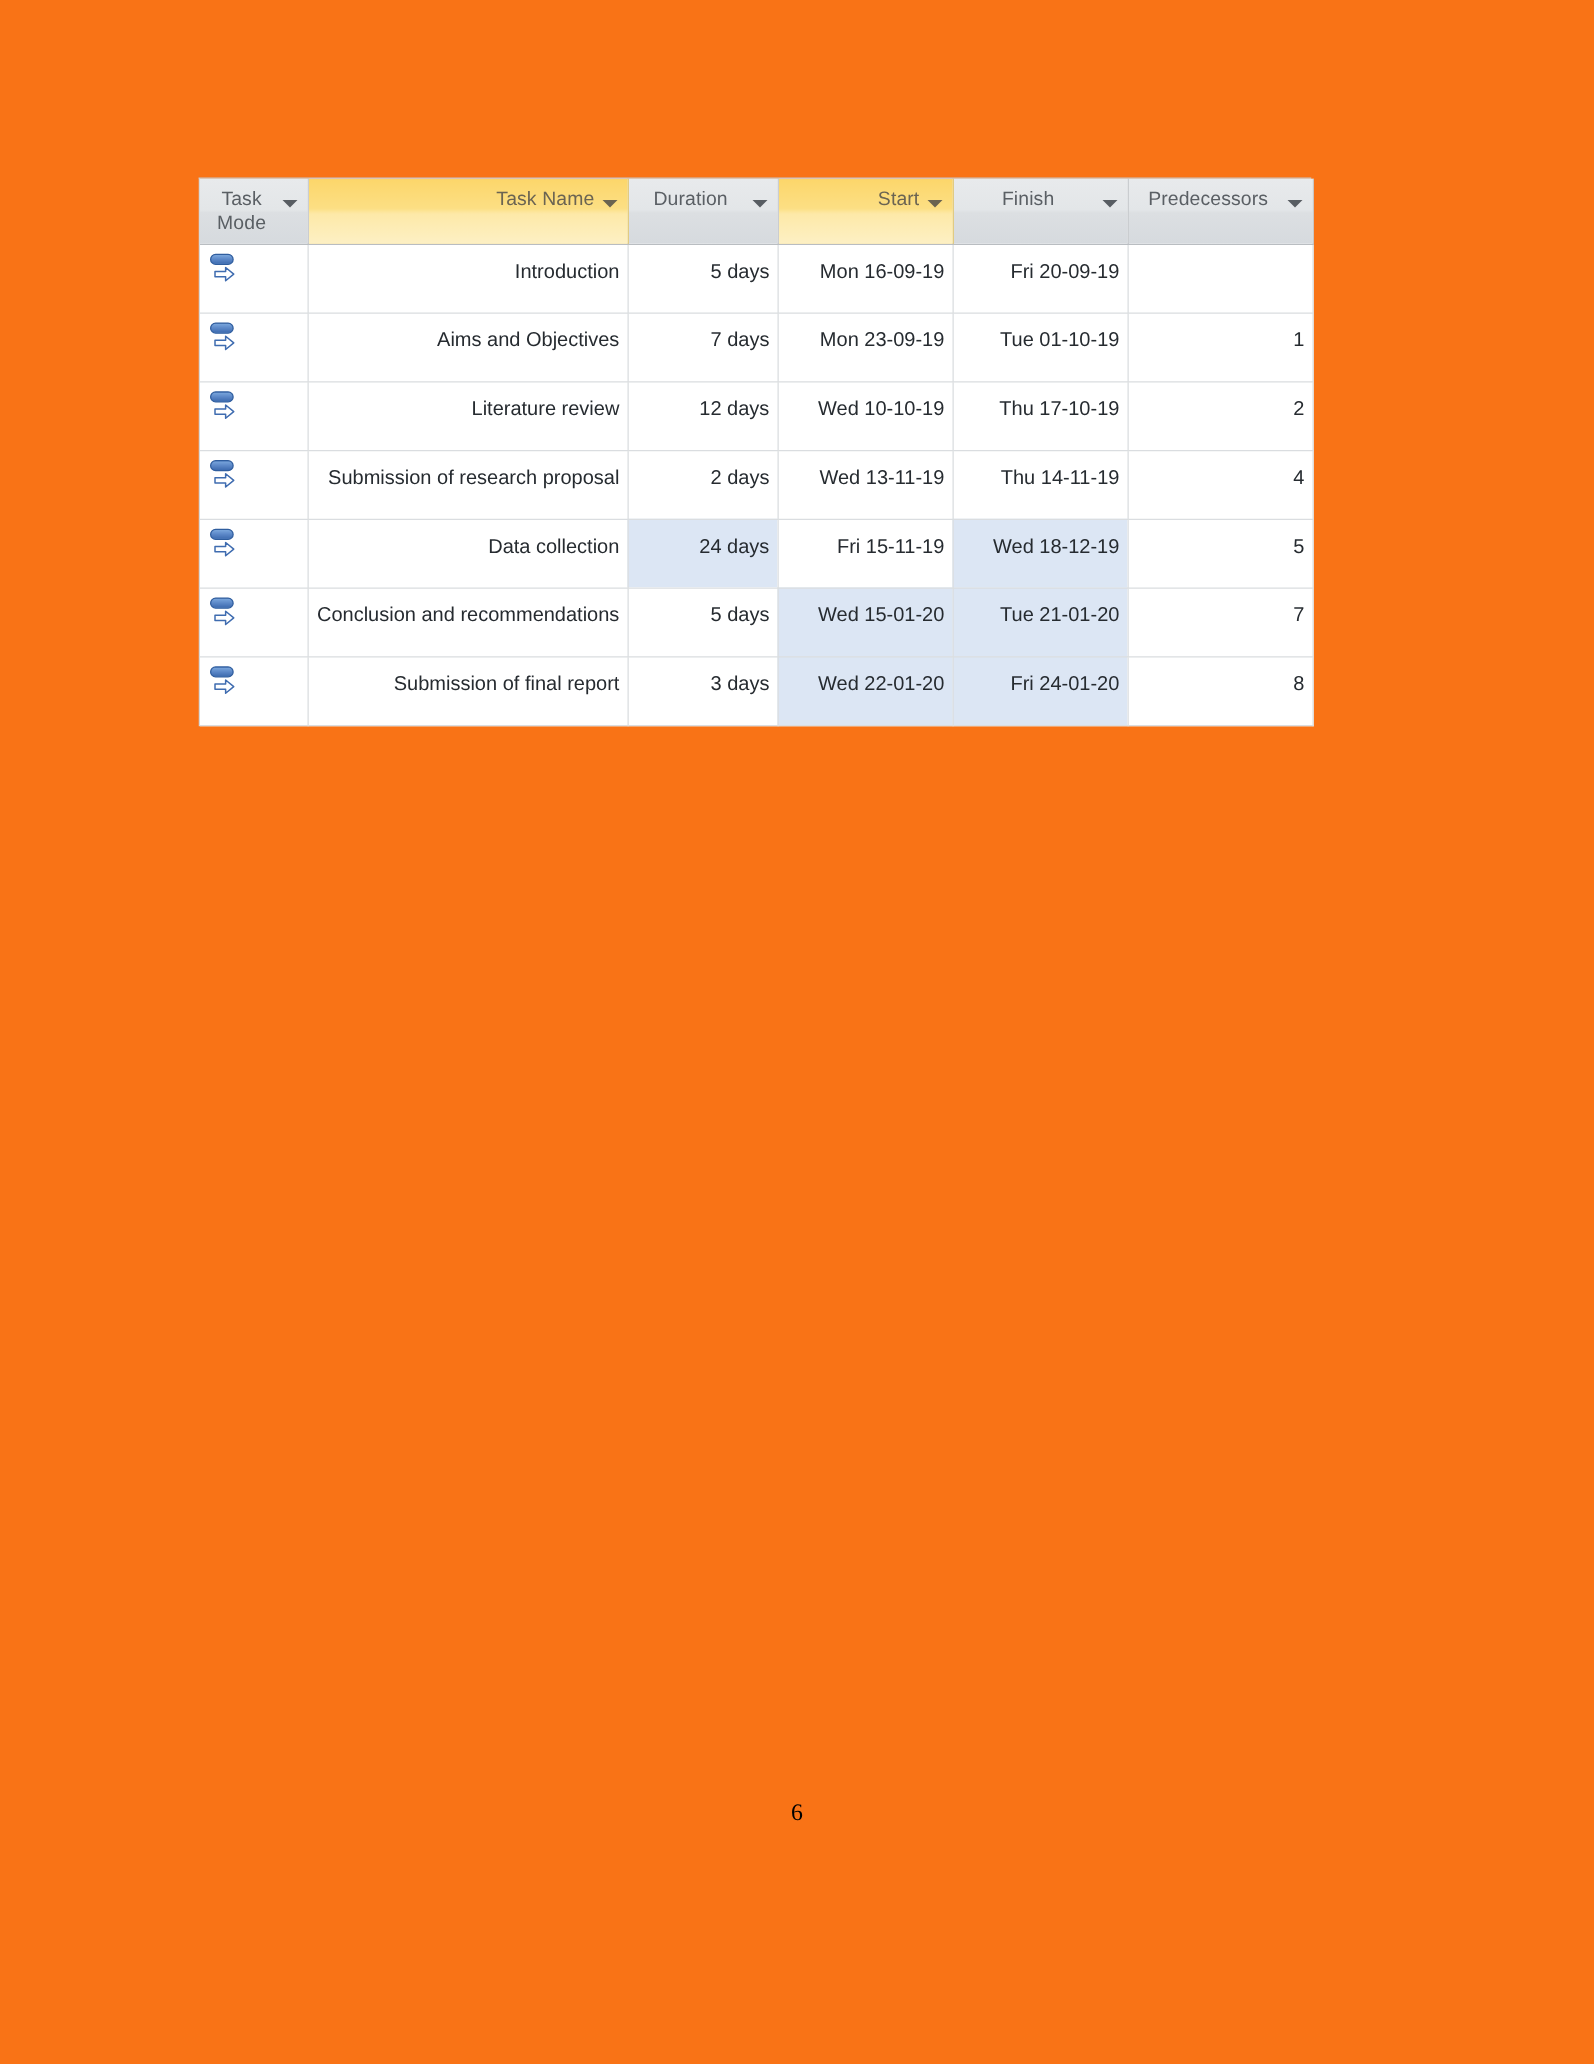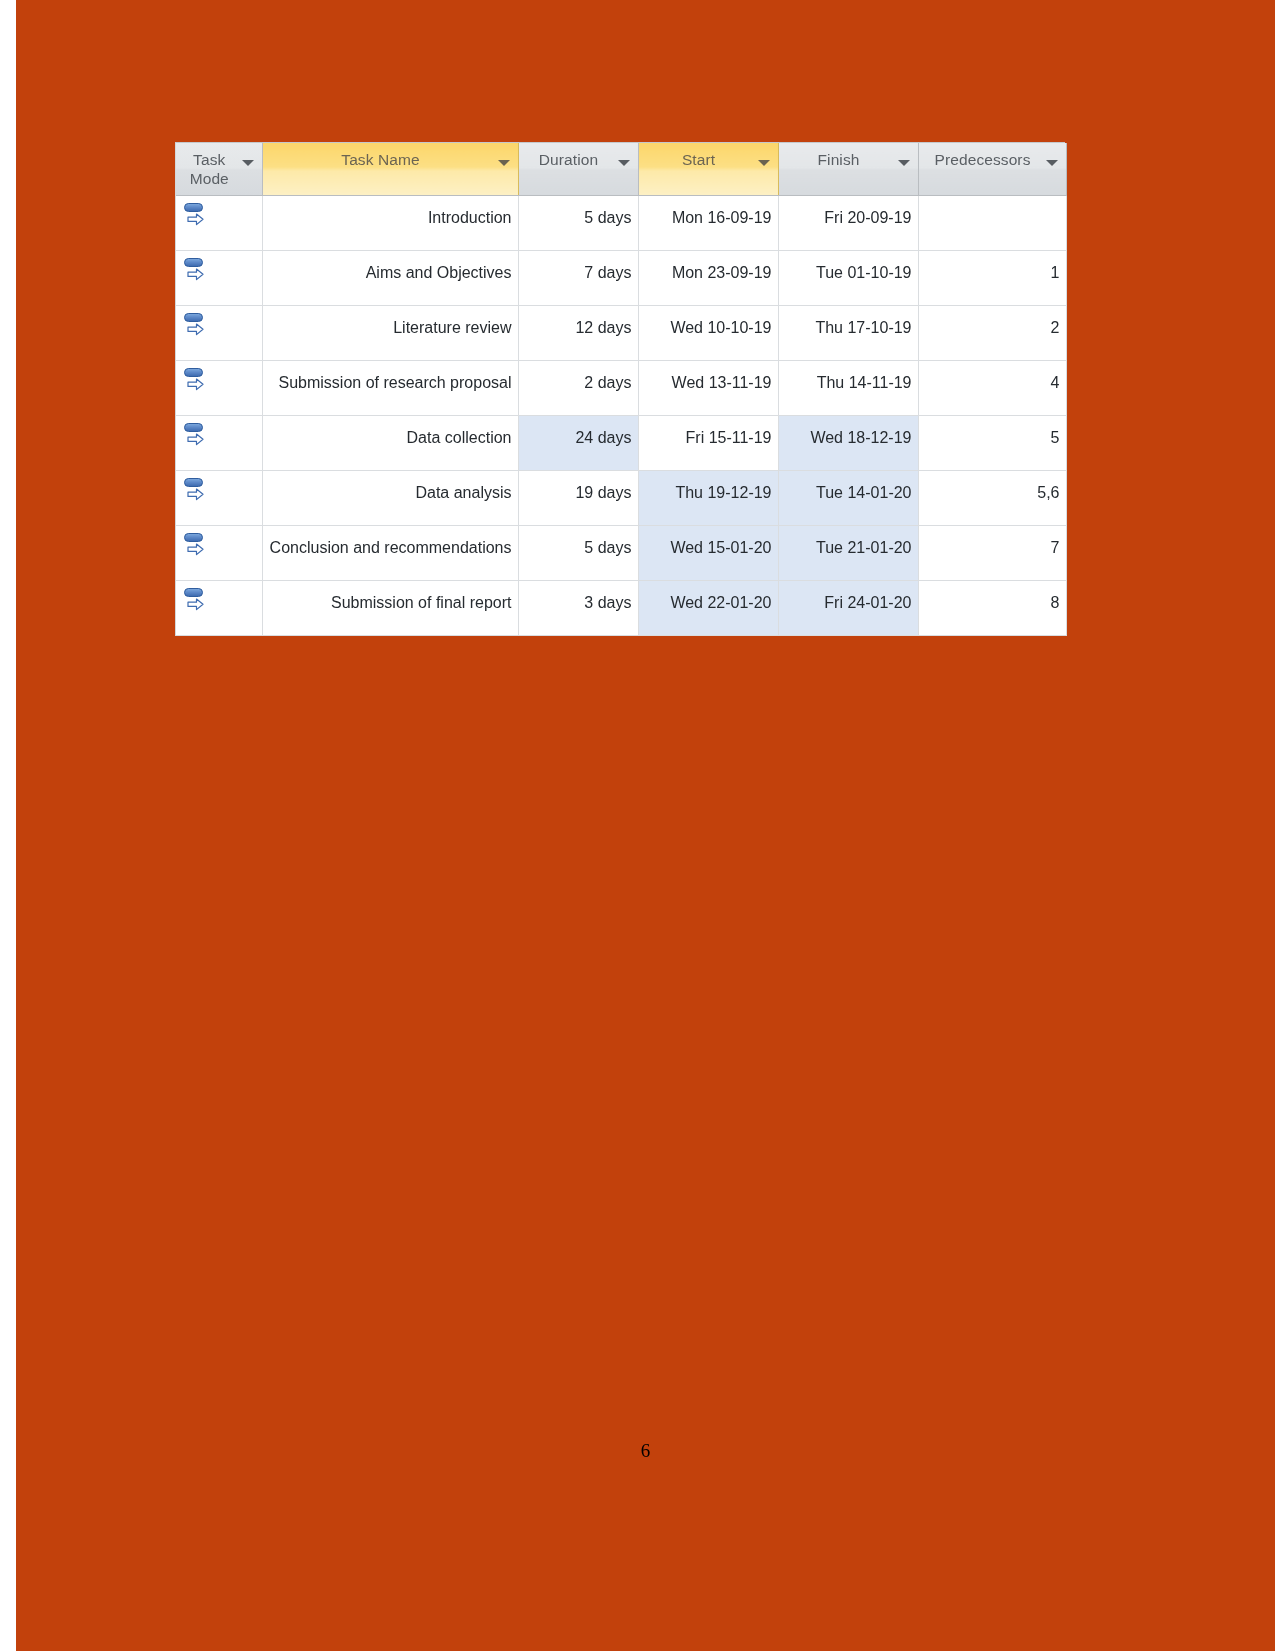--- a/index.html
+++ b/index.html
@@ -13,22 +13,21 @@
     background: #ffffff;
     font-family: "Liberation Sans", sans-serif;
     position: relative;
     overflow: hidden;
   }
 
   
   .page {
     position: absolute;
     inset: 0;
-    background: #c2410c;
-    margin-left: 16px;
+    background: #f97316;
   }
 
   
   .project-grid {
     position: absolute;
     left: 159px;
     top: 142px;
     width: 890px;
     border-top: 1px solid #c4c8cc;
     border-left: 1px solid #d4d7da;
@@ -53,20 +52,21 @@
     border-right: 1px solid #b9bdc1;
     border-bottom: 1px solid #b9bdc1;
     background: linear-gradient(to bottom, #e8eaec 0%, #e3e6e8 48%, #dcdfe2 52%, #d6dade 100%);
     vertical-align: top;
     position: relative;
     font-weight: normal;
   }
   th.hl {
     background: linear-gradient(to bottom, #fcd66a 0%, #fcdf84 46%, #fde9a8 54%, #fdf0c4 100%);
     border-right: 1px solid #d8bb5a;
+    text-align: right;
   }
   th .th-inner {
     display: block;
     padding: 7px 26px 0 7px;
     font-size: 15.5px;
     line-height: 19px;
     color: #5a5f64;
     letter-spacing: 0.1px;
     word-wrap: break-word;
   }
@@ -334,45 +334,20 @@
           <tr>
             <td class="mode">
               <span class="mode-icon">
                 <span class="bar"></span>
                 <svg class="arrow" viewBox="0 0 17 13">
                   <path d="M1 4.2 H9.5 V1 L16 6.3 L9.5 11.6 V8.4 H1 Z" fill="#ffffff" stroke="#3f6cb0" stroke-width="1.2" stroke-linejoin="round"></path>
                 </svg>
               </span>
             </td>
             <td>
-              <span class="cell">Data analysis</span>
-            </td>
-            <td>
-              <span class="cell">19 days</span>
-            </td>
-            <td class="sel">
-              <span class="cell">Thu 19-12-19</span>
-            </td>
-            <td class="sel">
-              <span class="cell">Tue 14-01-20</span>
-            </td>
-            <td>
-              <span class="cell">5,6</span>
-            </td>
-          </tr>
-          <tr>
-            <td class="mode">
-              <span class="mode-icon">
-                <span class="bar"></span>
-                <svg class="arrow" viewBox="0 0 17 13">
-                  <path d="M1 4.2 H9.5 V1 L16 6.3 L9.5 11.6 V8.4 H1 Z" fill="#ffffff" stroke="#3f6cb0" stroke-width="1.2" stroke-linejoin="round"></path>
-                </svg>
-              </span>
-            </td>
-            <td>
               <span class="cell">Conclusion and recommendations</span>
             </td>
             <td>
               <span class="cell">5 days</span>
             </td>
             <td class="sel">
               <span class="cell">Wed 15-01-20</span>
             </td>
             <td class="sel">
               <span class="cell">Tue 21-01-20</span>

